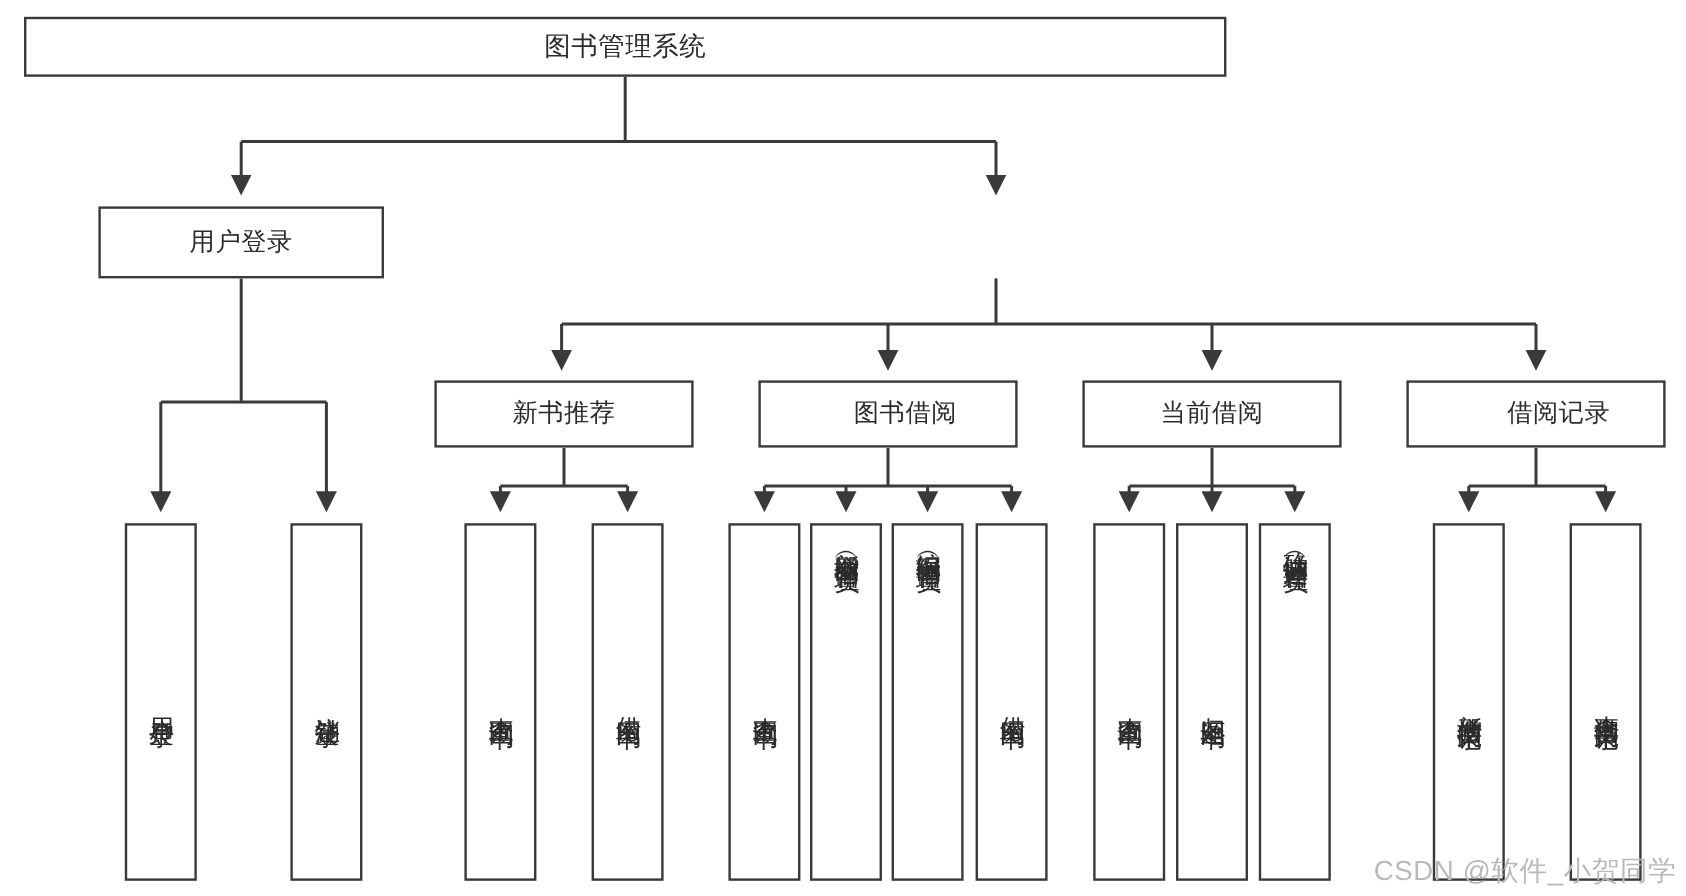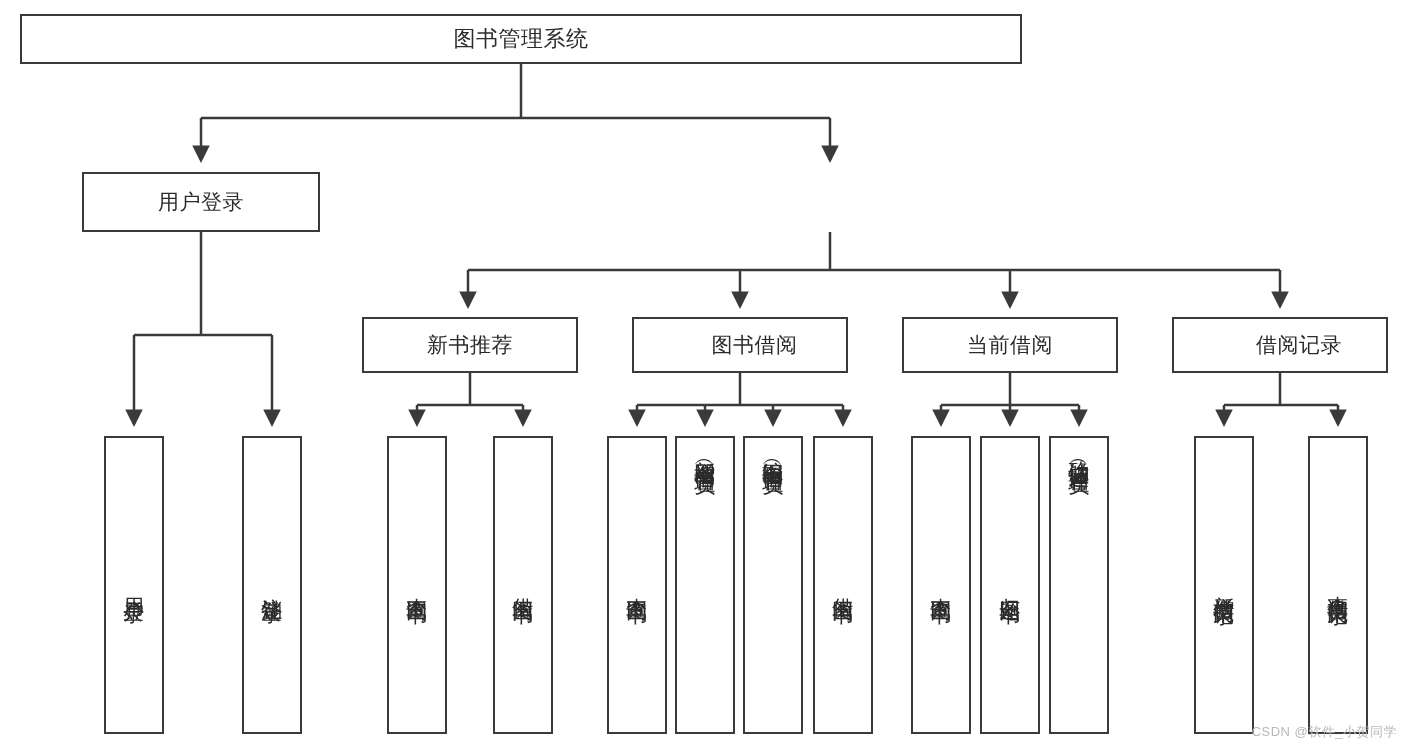--- a/index.html
+++ b/index.html
@@ -60,21 +60,21 @@
     white-space: nowrap;
   }
   .node.vert.mid {
     align-items: center;
     padding-top: 0;
   }
   #watermark {
     position: absolute;
     right: 8px;
     bottom: 6px;
-    font-size: 13px;
+    font-size: 23px;
     color: #b9b9b9;
     letter-spacing: 0.5px;
     z-index: 5;
     white-space: nowrap;
   }
 </style>
 </head>
 <body>
 
 <div id="canvas">

